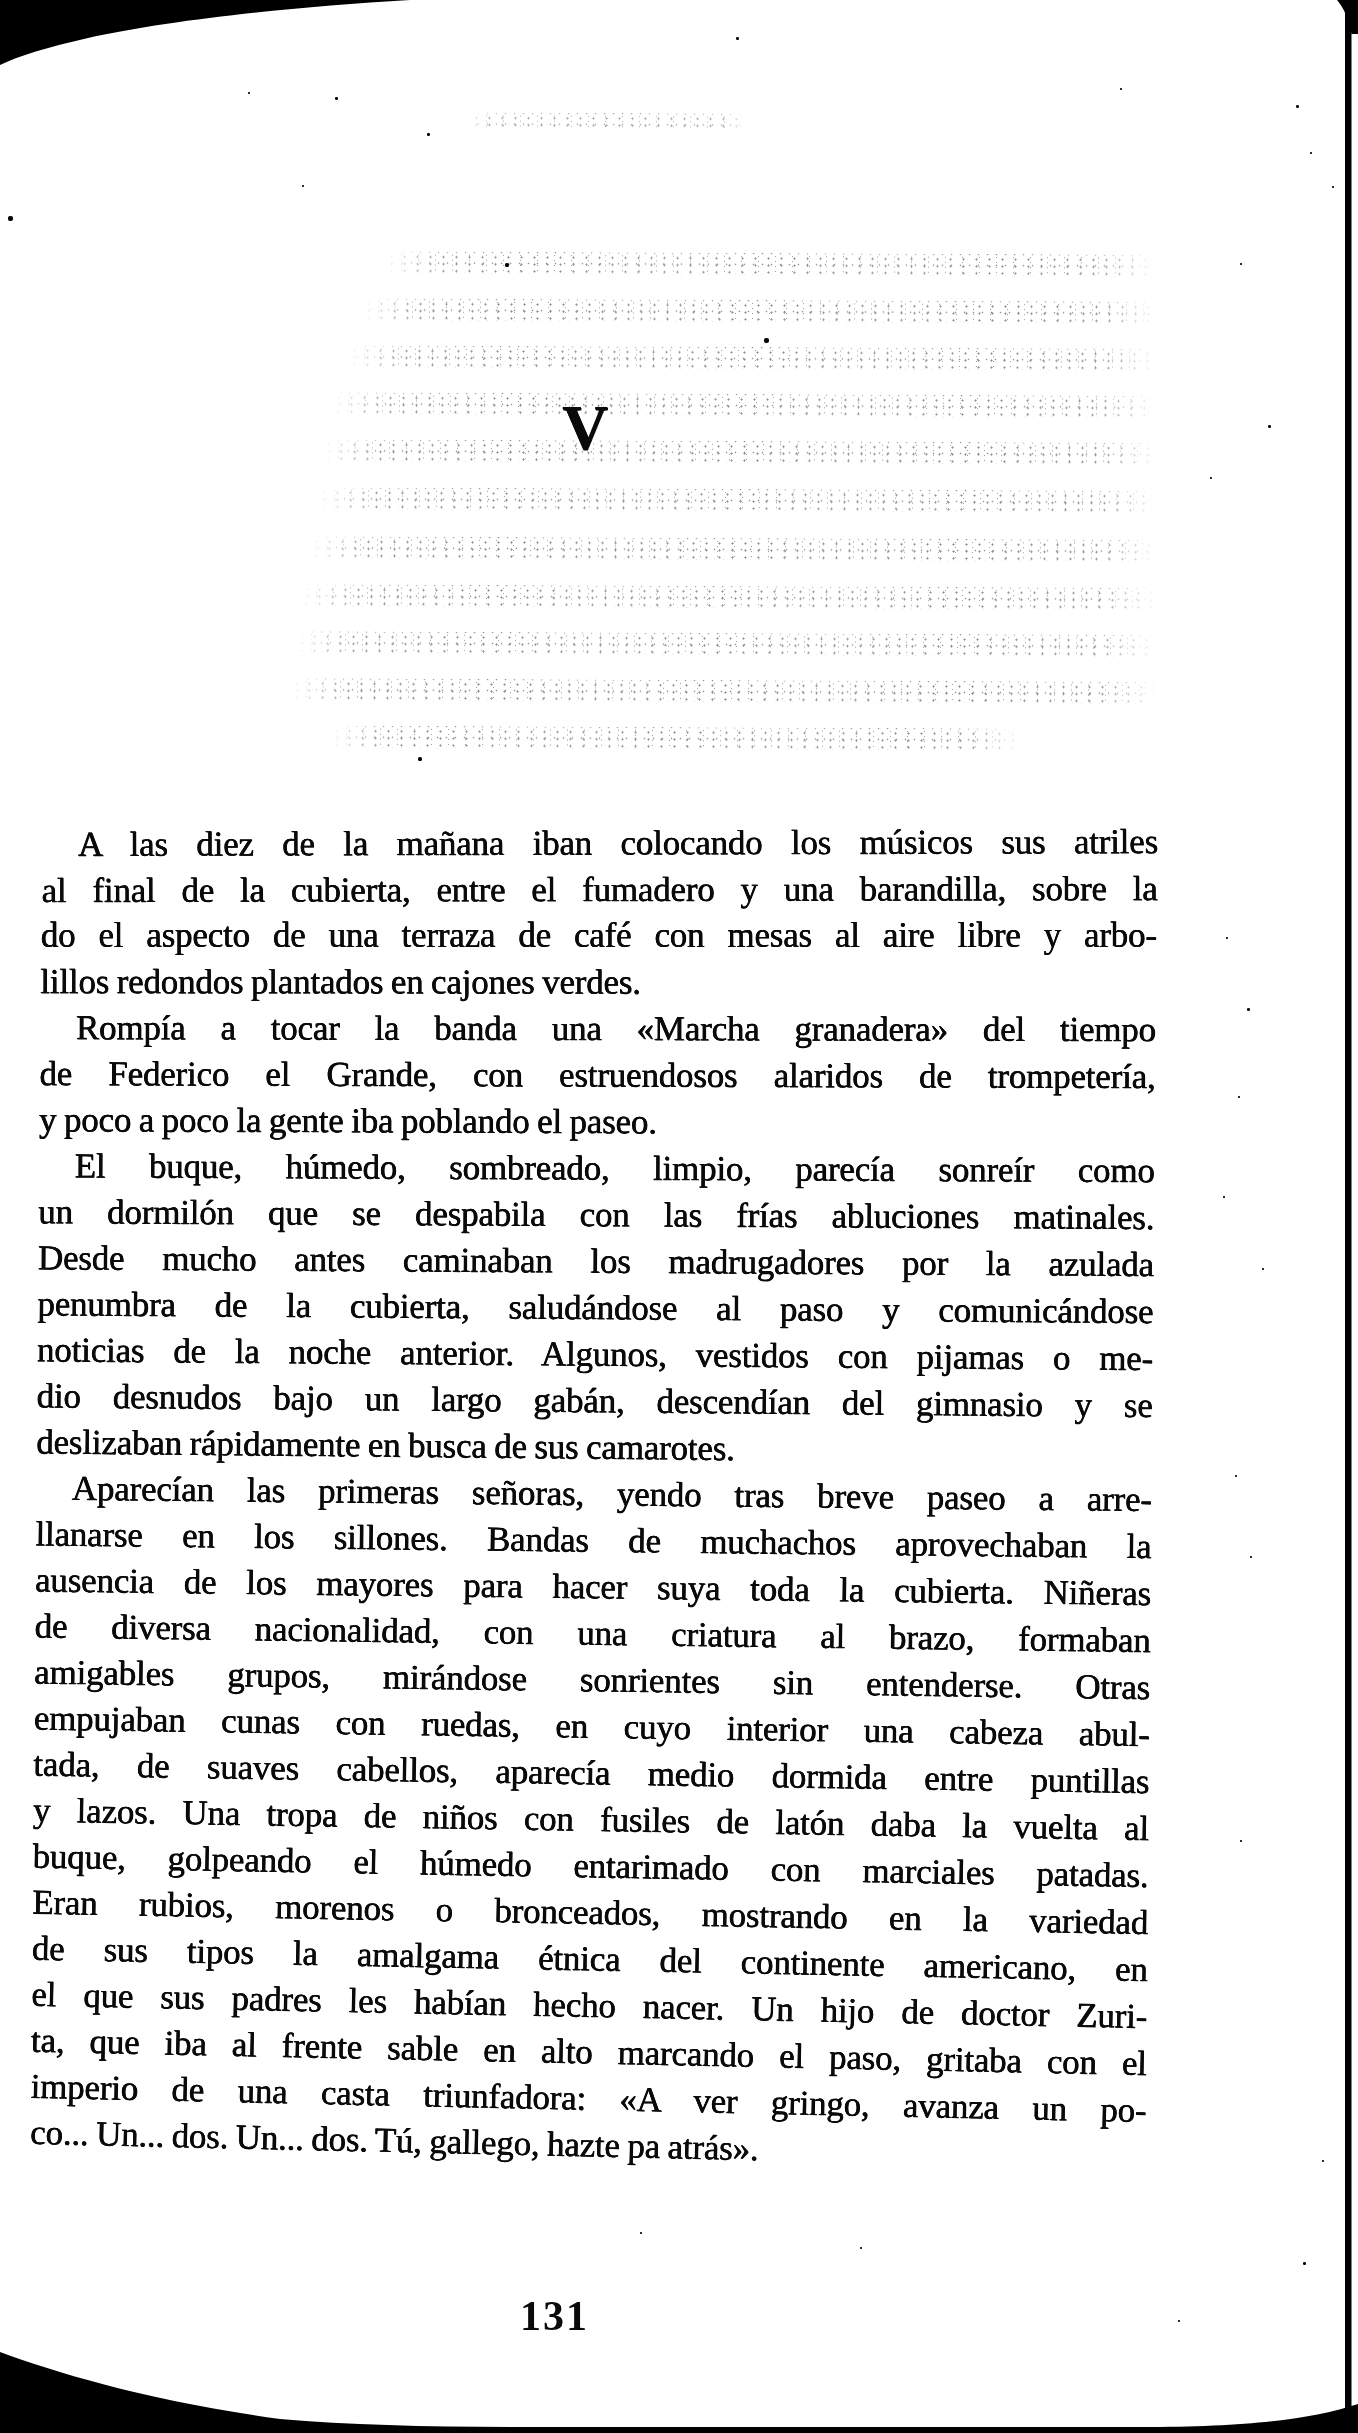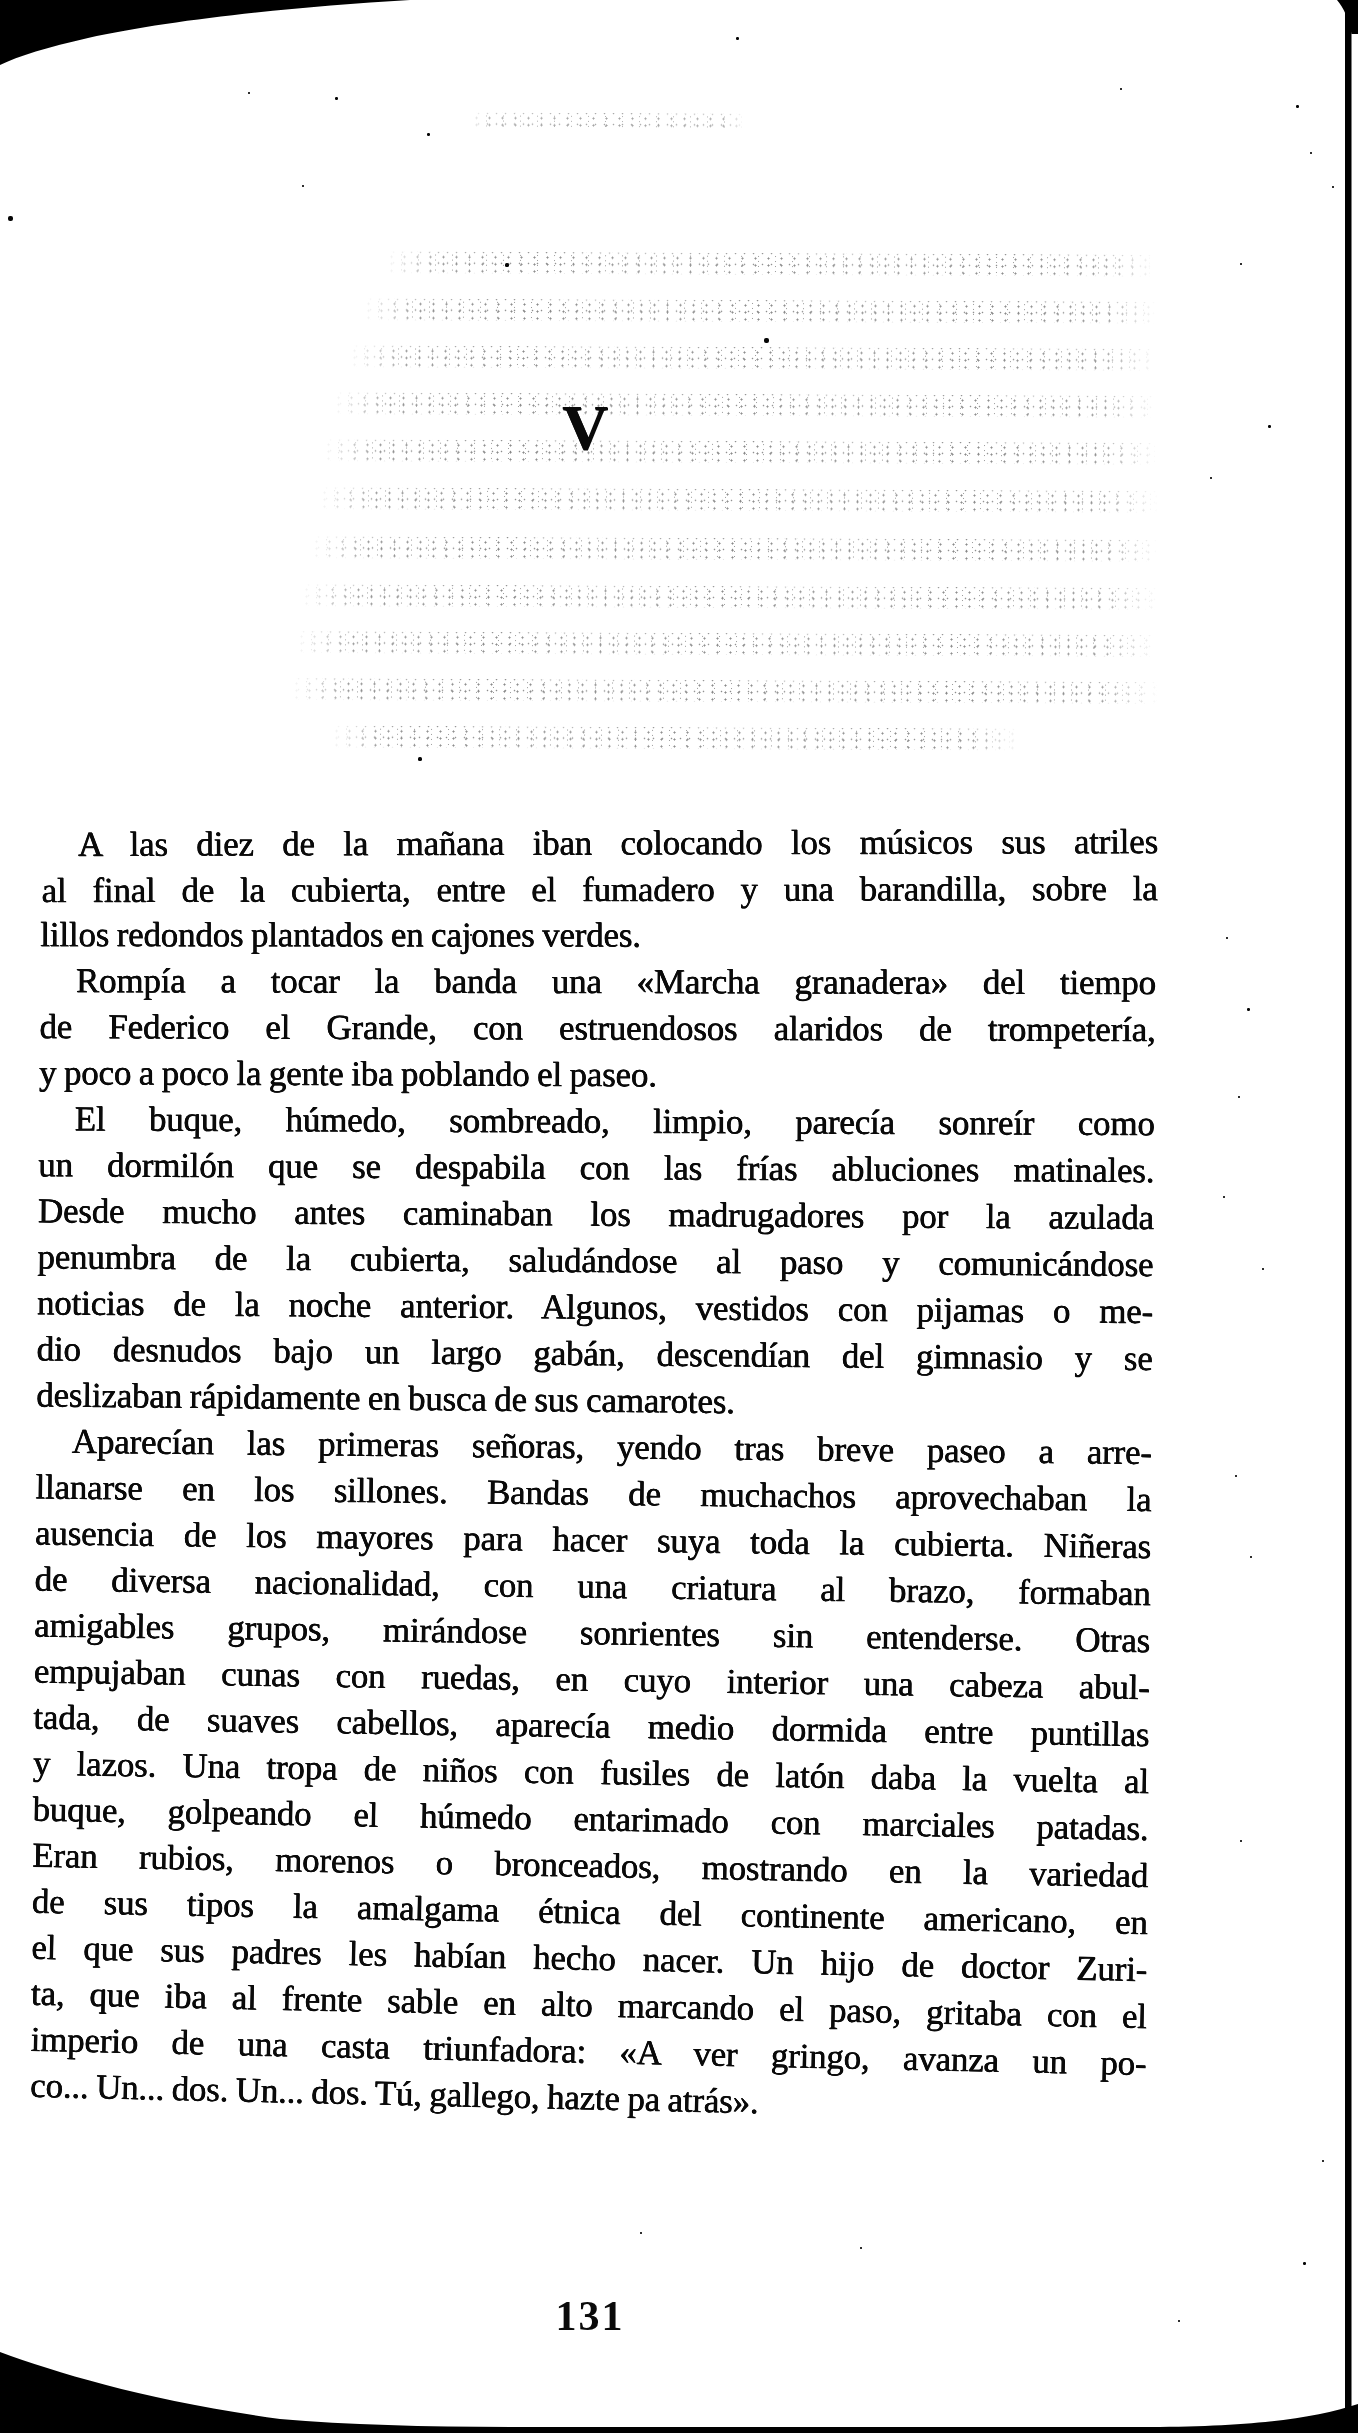--- a/index.html
+++ b/index.html
@@ -42,21 +42,21 @@
       radial-gradient(circle, #3a3a3a 0.7px, transparent 0.95px);
     background-size:13px 7px, 9px 11px, 17px 5px;
     background-position:0 2px, 4px 6px, 8px 1px;
     -webkit-mask-image:linear-gradient(90deg, transparent, #000 7%, #000 93%, transparent);
     mask-image:linear-gradient(90deg, transparent, #000 7%, #000 93%, transparent);
     transform:rotate(0.25deg);
   }
   
   .pagenum{
     position:absolute;left:520px;top:2292px;width:140px;
-    text-align:center;font-size:42px;font-weight:bold;
+    text-align:left;font-size:42px;font-weight:bold;
     color:var(--ink,#0a0a0a);letter-spacing:2px;
   }
   
   .speck{position:absolute;background:#050505;border-radius:40%;}
 </style>
 </head>
 <body style="--ink: #0a0a0a; --paper: #ffffff;">
 
 <div class="page">
 
@@ -80,20 +80,21 @@
       <div class="ghost" style="left: 295px; top: 633px; width: 862px; height: 22px; opacity: 0.5;"></div>
       <div class="ghost" style="left: 290px; top: 680px; width: 868px; height: 22px; opacity: 0.52;"></div>
       <div class="ghost" style="left: 330px; top: 727px; width: 690px; height: 22px; opacity: 0.5;"></div>
     </div>
 
   <div class="chapter">V</div>
 
   <div class="text-block">
       <div class="line indent" style="transform: translateX(0px) rotate(-0.15deg);">A las diez de la mañana iban colocando los músicos sus atriles</div>
       <div class="line" style="transform: translateX(-0.4px) rotate(-0.1deg);">al final de la cubierta, entre el fumadero y una barandilla, sobre la</div>
+      <div class="line" style="transform: translateX(-1.2px) rotate(0deg);">do el aspecto de una terraza de café con mesas al aire libre y arbo-</div>
       <div class="line end" style="transform: translateX(-1.7px) rotate(0.05deg);">lillos redondos plantados en cajones verdes.</div>
       <div class="line indent" style="transform: translateX(-2.1px) rotate(0.1deg);">Rompía a tocar la banda una «Marcha granadera» del tiempo</div>
       <div class="line" style="transform: translateX(-2.5px) rotate(0.15deg);">de Federico el Grande, con estruendosos alaridos de trompetería,</div>
       <div class="line end" style="transform: translateX(-2.9px) rotate(0.2deg);">y poco a poco la gente iba poblando el paseo.</div>
       <div class="line indent" style="transform: translateX(-3.3px) rotate(0.25deg);">El buque, húmedo, sombreado, limpio, parecía sonreír como</div>
       <div class="line" style="transform: translateX(-3.7px) rotate(0.3deg);">un dormilón que se despabila con las frías abluciones matinales.</div>
       <div class="line" style="transform: translateX(-4.1px) rotate(0.35deg);">Desde mucho antes caminaban los madrugadores por la azulada</div>
       <div class="line" style="transform: translateX(-4.6px) rotate(0.4deg);">penumbra de la cubierta, saludándose al paso y comunicándose</div>
       <div class="line" style="transform: translateX(-5px) rotate(0.45deg);">noticias de la noche anterior. Algunos, vestidos con pijamas o me-</div>
       <div class="line" style="transform: translateX(-5.4px) rotate(0.5deg);">dio desnudos bajo un largo gabán, descendían del gimnasio y se</div>

